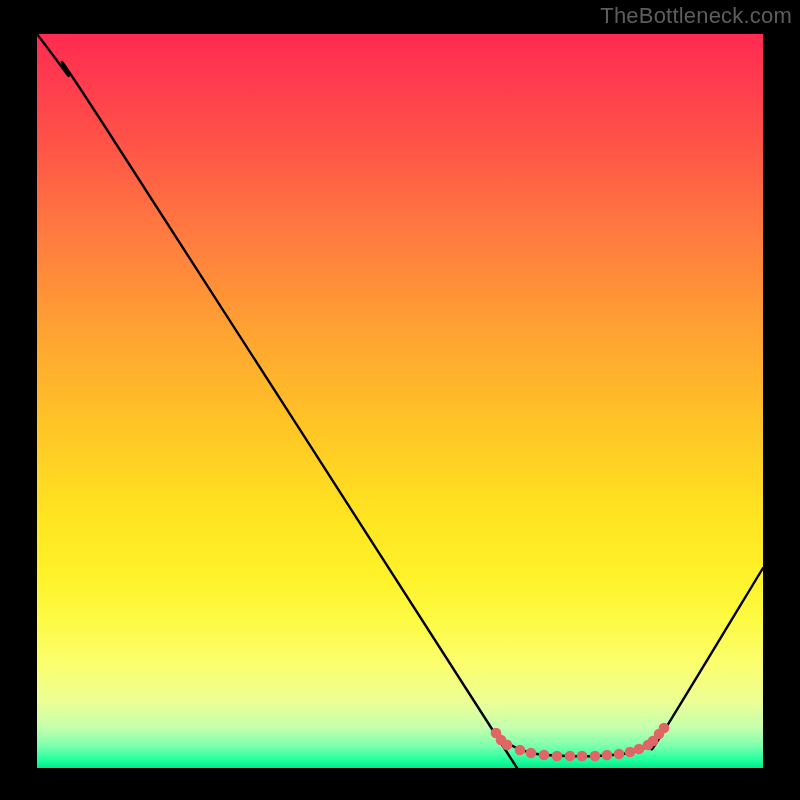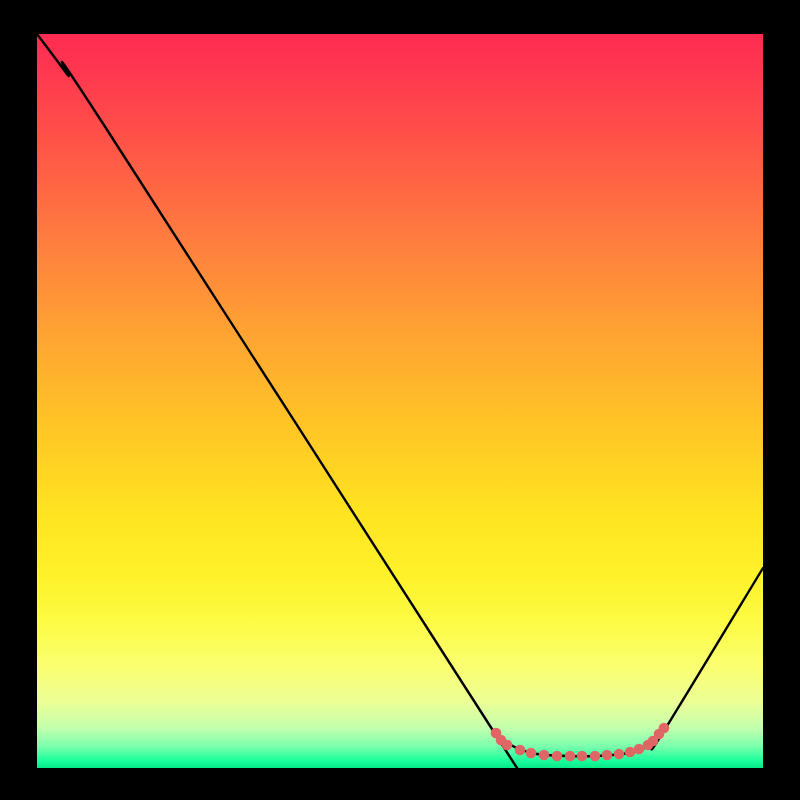--- a/index.html
+++ b/index.html
@@ -77,20 +77,21 @@
   }
   .dot {
     fill: #e06666;
   }
 </style>
 </head>
 <body>
 
 <div class="frame">
 
+  <div class="watermark">TheBottleneck.com</div>
 
   <div class="plot-area">
     <div class="gradient"></div>
 
     <svg class="curve" viewBox="0 0 726 734" preserveAspectRatio="none">
       <path id="curve-path" class="curve-path" d="M 0 0 C 5 6.666666666666667, 19.166666666666664 25.333333333333336, 30 40 C 40.833333333333336 54.666666666666664, -5.833333333333329 -21.16666666666667, 65 88 C 135.83333333333331 197.16666666666669, 389.1666666666667 592.6666666666666, 455 695 C 520.8333333333334 797.3333333333334, 457.5 699.6666666666666, 460 702 C 462.5 704.3333333333334, 465.8333333333333 706.6666666666666, 470 709 C 474.1666666666667 711.3333333333334, 480 714.1666666666666, 485 716 C 490 717.8333333333334, 492.5 719, 500 720 C 507.5 721, 520 721.6666666666666, 530 722 C 540 722.3333333333334, 550.8333333333334 722.3333333333334, 560 722 C 569.1666666666666 721.6666666666666, 578.3333333333334 720.8333333333334, 585 720 C 591.6666666666666 719.1666666666666, 595 718.6666666666666, 600 717 C 605 715.3333333333334, 610.8333333333334 712.8333333333334, 615 710 C 619.1666666666666 707.1666666666666, 606.5 729.3333333333334, 625 700 C 643.5 670.6666666666666, 709.1666666666666 561.6666666666666, 726 534"></path>
       <g id="markers">
           <circle cx="459" cy="699" r="5.3" class="dot"></circle>
           <circle cx="464" cy="706" r="5.3" class="dot"></circle>
           <circle cx="470" cy="711" r="5.3" class="dot"></circle>

